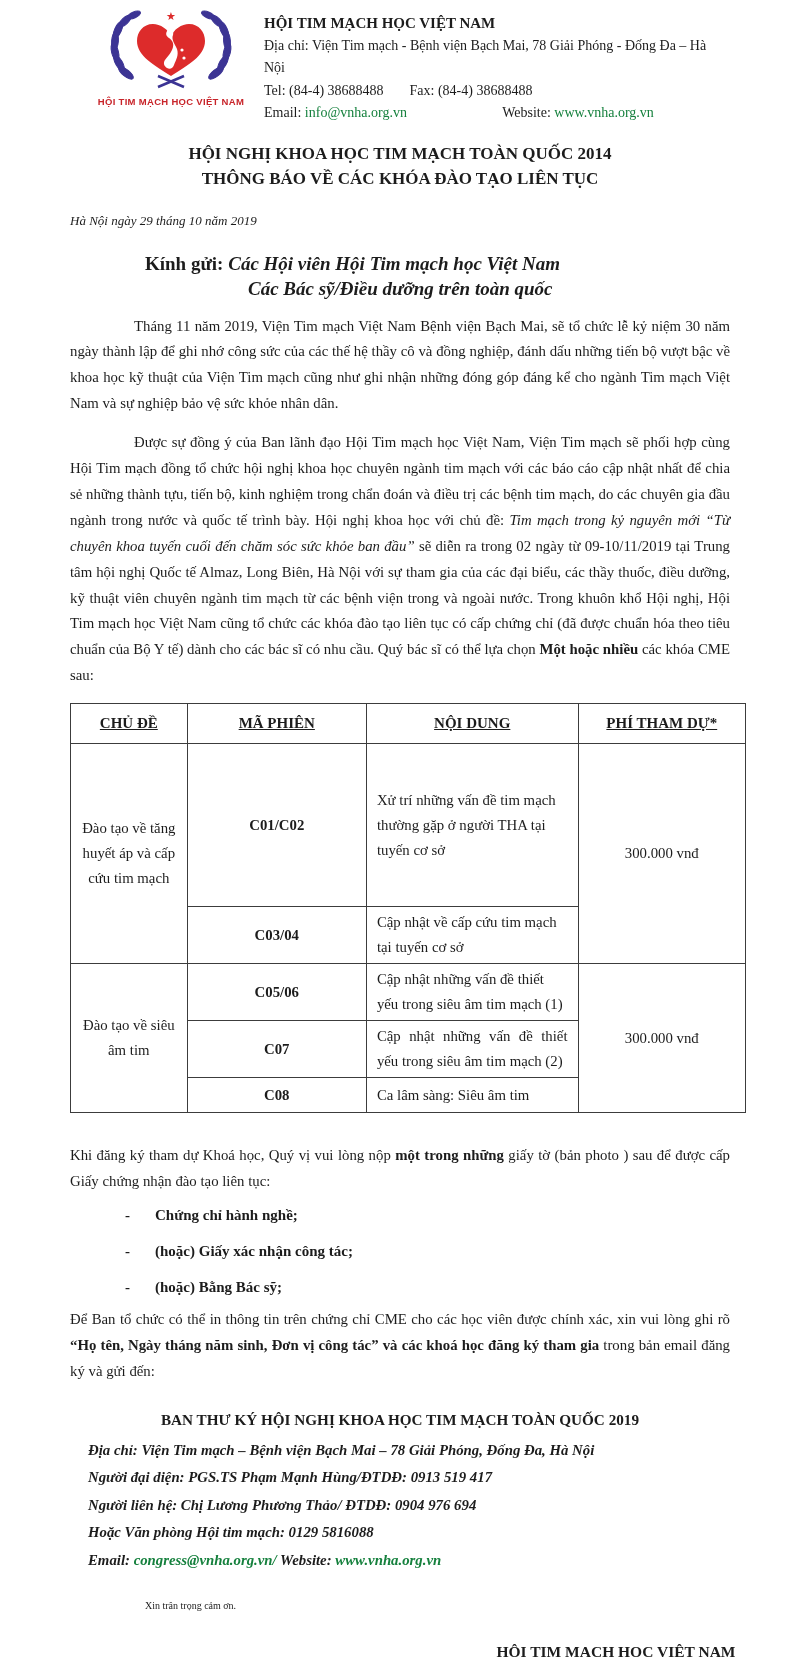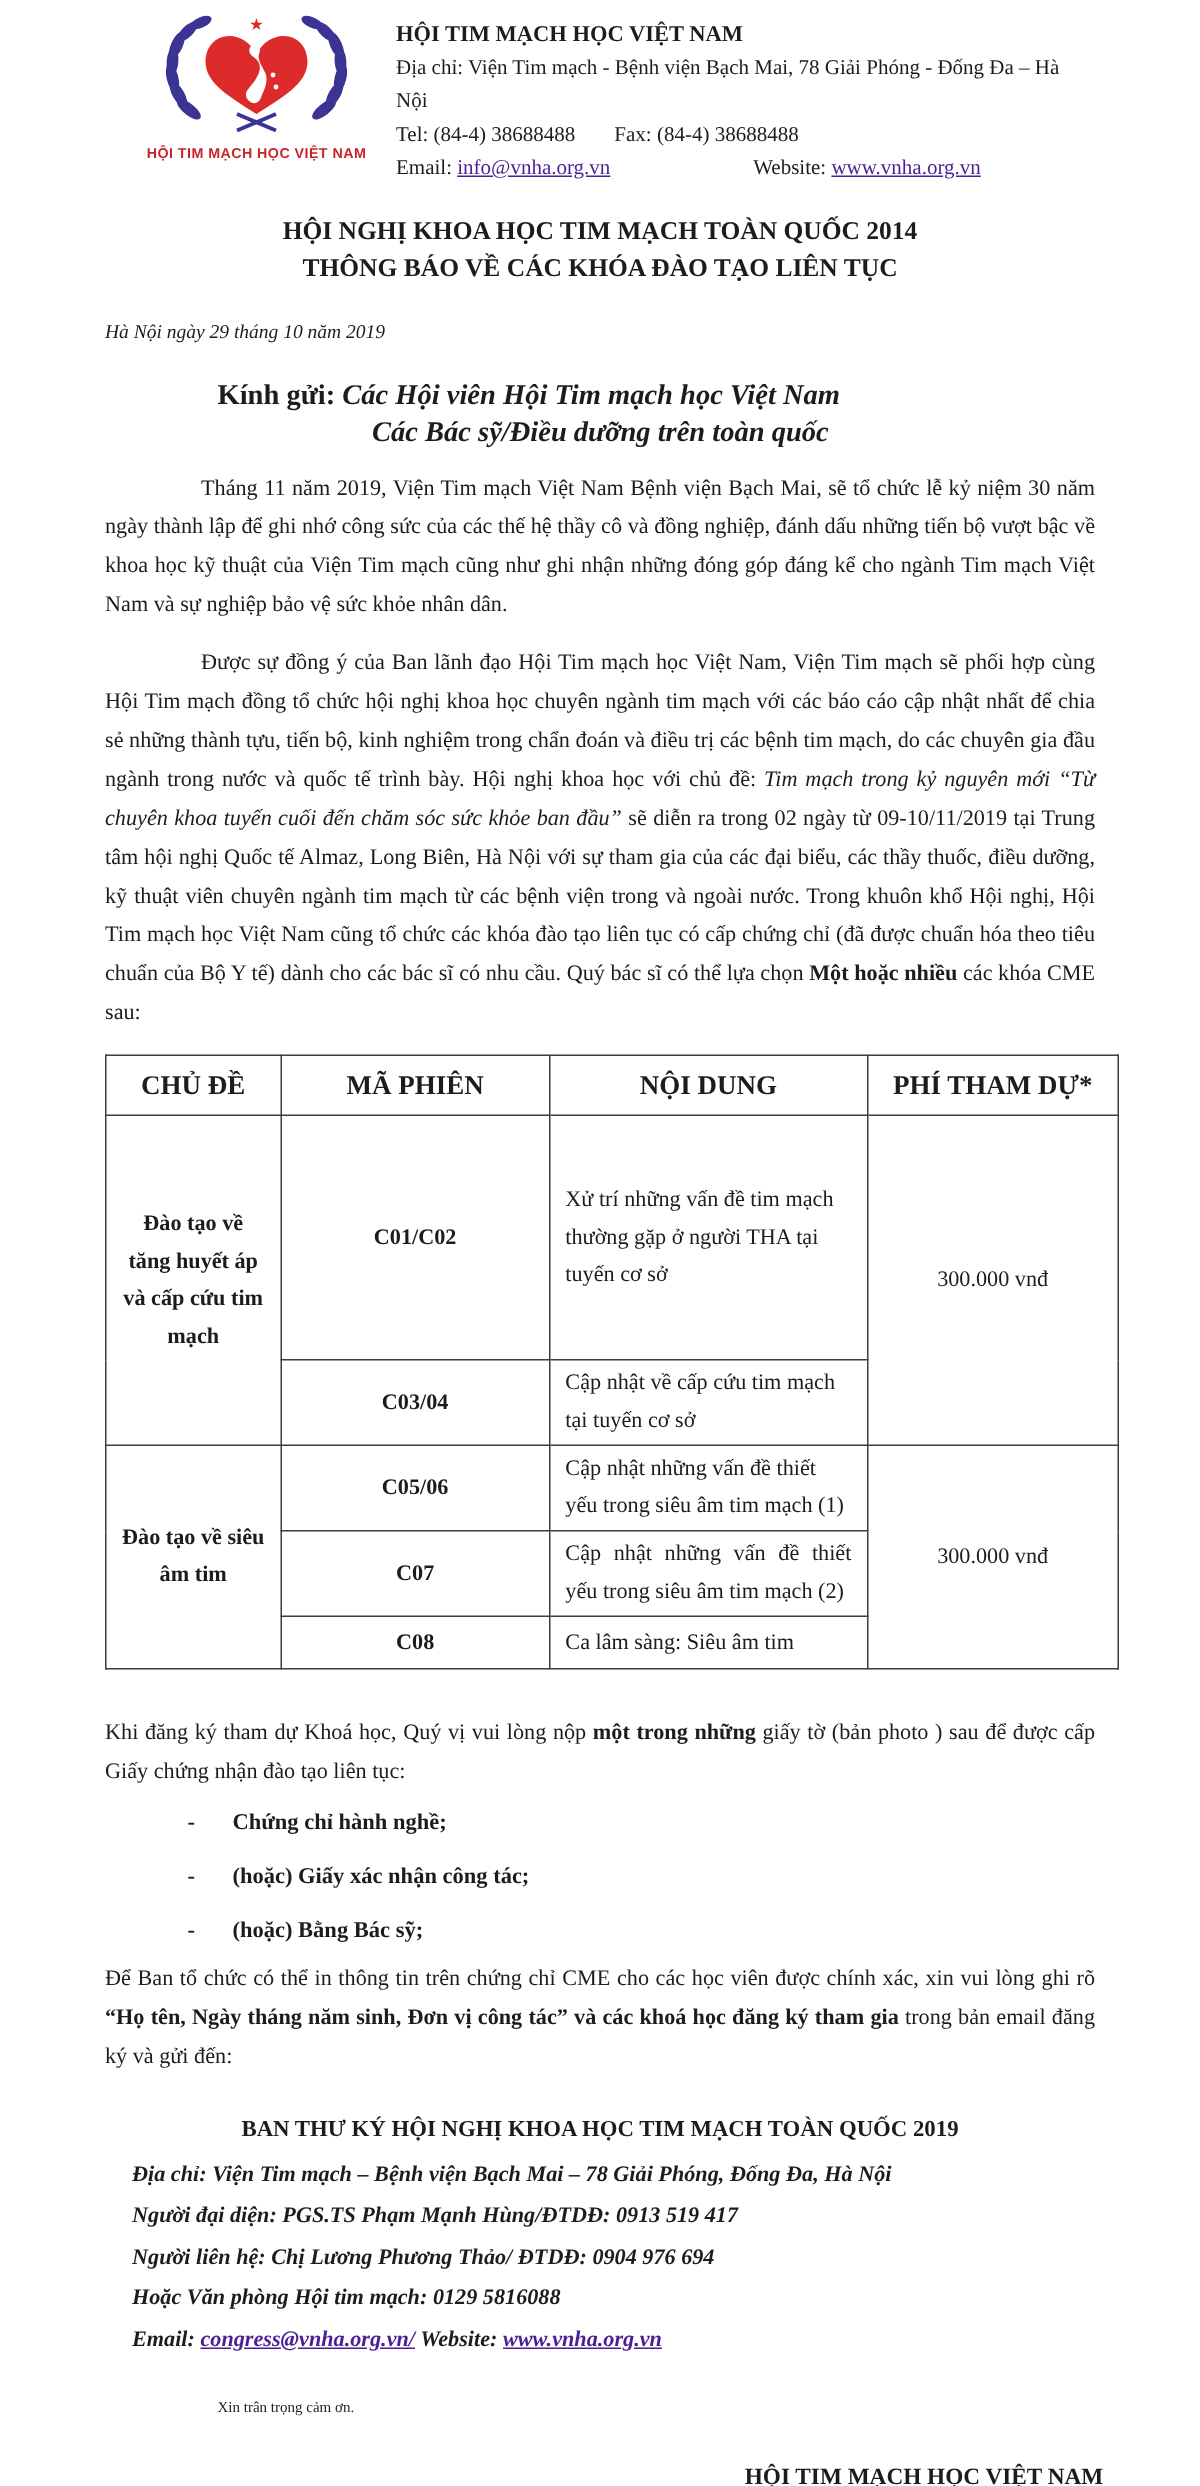--- a/index.html
+++ b/index.html
@@ -16,21 +16,21 @@
   .logo-wrap { width: 158px; flex: 0 0 158px; text-align: center; padding-top: 2px; }
   .logo-caption {
     font-family: "Liberation Sans", "DejaVu Sans", sans-serif;
     font-size: 9.5px; font-weight: bold; color: #c8242a; letter-spacing: .3px;
     margin-top: 2px; white-space: nowrap;
   }
   .org-info { padding-top: 4px; font-size: 14px; line-height: 22.5px; }
   .org-name { font-weight: bold; font-size: 15px; }
   .gap-lg { display: inline-block; width: 26px; }
   .gap-xl { display: inline-block; width: 92px; }
-  a.link, .link { color: #4c1d95; text-decoration: underline; cursor: pointer; }
+  a.link, .link { color: #15803d; cursor: pointer; }
 
   
   .doc-title { text-align: center; margin-top: 16px; font-weight: bold; font-size: 17px; line-height: 25px; }
   .date-line { text-align: left; font-style: italic; font-size: 13px; margin-top: 22px; padding-right: 36px; }
 
   
   .salutation { margin-top: 22px; padding-left: 75px; font-size: 19px; line-height: 25px; }
   .salutation .label { font-weight: bold; }
   .bi { font-weight: bold; font-style: italic; }
   .salutation .line2 { padding-left: 103px; }
@@ -44,22 +44,22 @@
   .para .b { font-weight: bold; }
 
   
   table.course-table {
     border-collapse: collapse; width: 676px; margin: 14px auto 0 auto;
     font-size: 14.8px;
   }
   table.course-table th, table.course-table td {
     border: 1.6px solid #3c3c3c; vertical-align: middle; padding: 3px 10px;
   }
-  table.course-table th { font-size: 18px; text-align: center; height: 40px; }
-  td.topic { font-weight: bold; text-align: center; line-height: 25px; padding: 3px 6px; }
+  table.course-table th { font-size: 15px; text-align: center; height: 40px; text-decoration: underline; }
+  td.topic { font-weight: normal; text-align: center; line-height: 25px; padding: 3px 6px; }
   td.code { font-weight: bold; text-align: center; }
   td.content { text-align: left; line-height: 25px; }
   td.fee { text-align: center; }
   tr.r1 { height: 163px; } tr.r2 { height: 50px; } tr.r3 { height: 47px; }
   tr.r4 { height: 48px; } tr.r5 { height: 35px; }
 
   
   .doc-list { margin-top: 2px; }
   .doc-list .li { display: flex; font-size: 15px; line-height: 36px; font-weight: bold; padding-left: 55px; }
   .doc-list .dash { width: 30px; text-align: left; font-weight: bold; }

